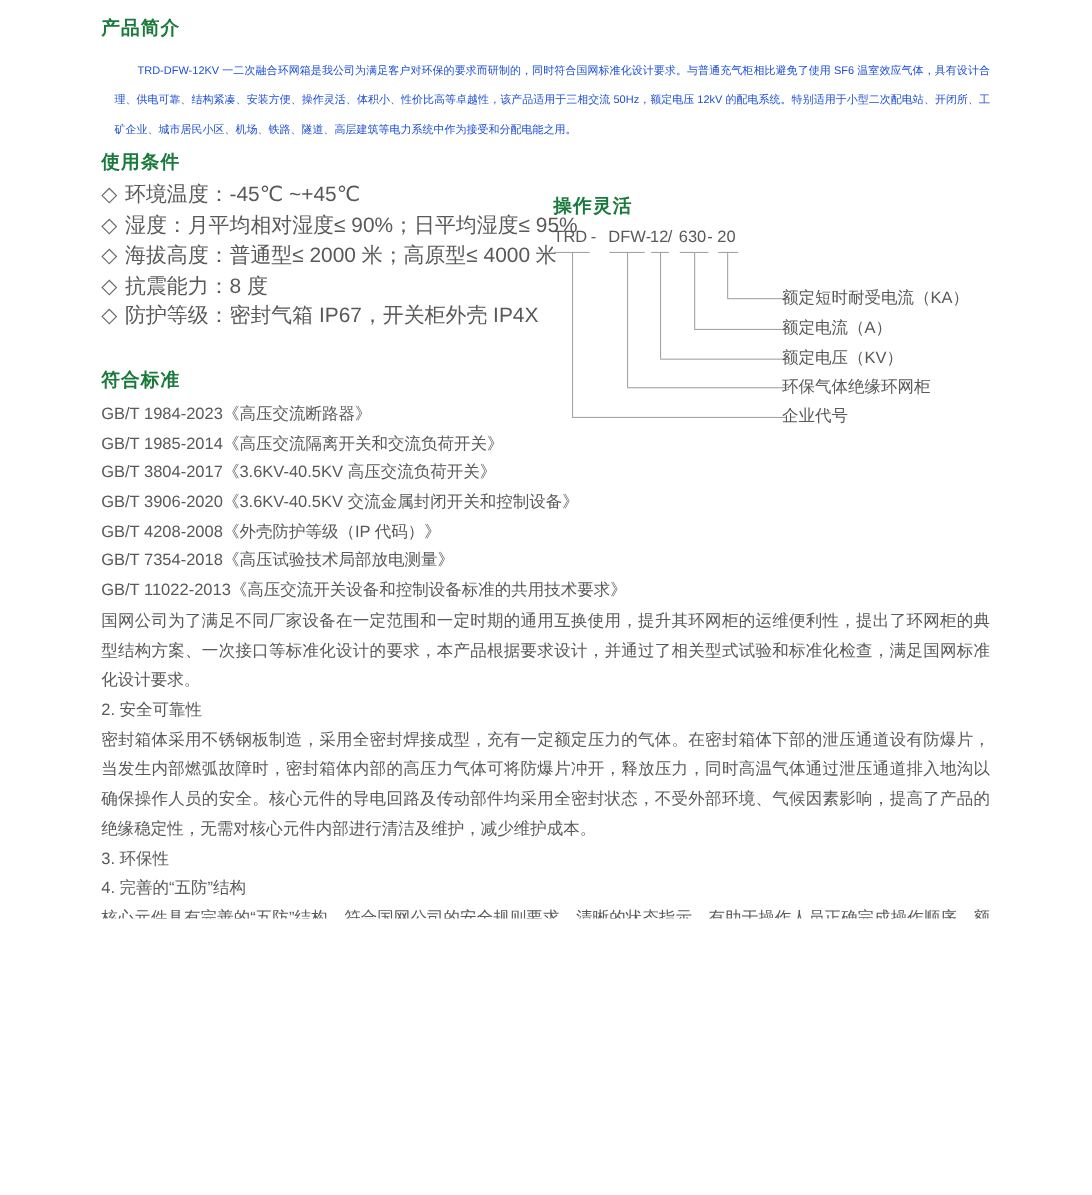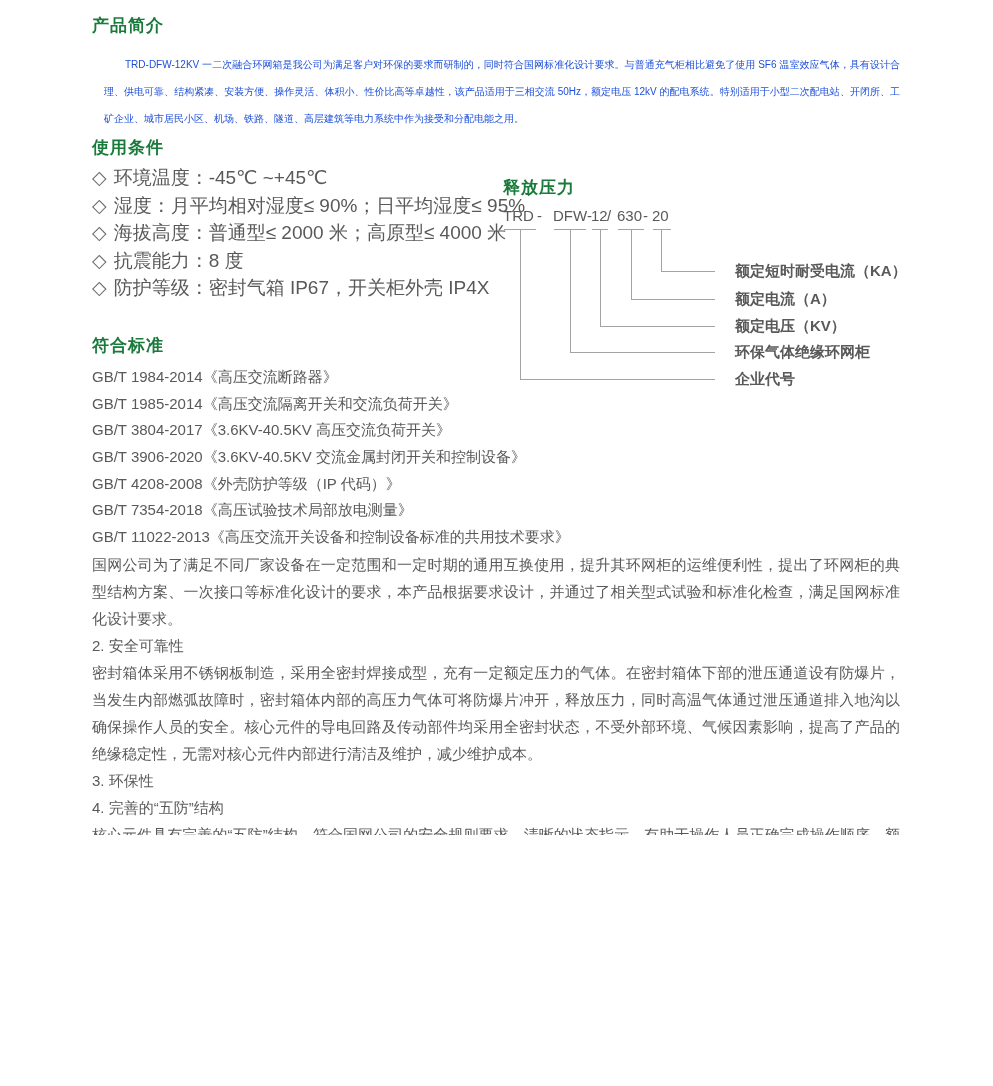--- a/index.html
+++ b/index.html
@@ -19,21 +19,21 @@
   .features{margin-top:0;}
   .features p{margin:0;font-size:15px;line-height:27px;color:#595959;}
   .feat-body{text-align:justify;}
   
   .model-block{position:absolute;left:411px;top:162px;width:420px;}
   .diagram{position:relative;margin-top:6px;height:190px;font-size:15px;color:#595959;}
   .seg{position:absolute;top:0;height:20px;line-height:20px;text-align:left;}
   .u{position:absolute;top:23px;height:1px;background:#a3a3a3;}
   .vl{position:absolute;width:1px;background:#a3a3a3;}
   .hl{position:absolute;height:1px;background:#a3a3a3;}
-  .lbl{position:absolute;left:232px;height:22px;line-height:22px;white-space:nowrap;font-weight:bold;}
+  .lbl{position:absolute;left:208px;height:22px;line-height:22px;white-space:nowrap;}
 </style>
 </head>
 <body>
 
 <div class="page">
   <div class="main">
 
     <h2 class="sec-heading">产品简介</h2>
     <p class="intro">TRD-DFW-12KV 一二次融合环网箱是我公司为满足客户对环保的要求而研制的，同时符合国网标准化设计要求。与普通充气柜相比避免了使用 SF6 温室效应气体，具有设计合理、供电可靠、结构紧凑、安装方便、操作灵活、体积小、性价比高等卓越性，该产品适用于三相交流 50Hz，额定电压 12kV 的配电系统。特别适用于小型二次配电站、开闭所、工矿企业、城市居民小区、机场、铁路、隧道、高层建筑等电力系统中作为接受和分配电能之用。</p>
 
@@ -41,42 +41,42 @@
     <ul class="cond-list">
       <li class="cond-item"><span class="diamond">◇</span><span>环境温度：-45℃ ~+45℃</span></li>
       <li class="cond-item"><span class="diamond">◇</span><span>湿度：月平均相对湿度≤ 90%；日平均湿度≤ 95%</span></li>
       <li class="cond-item"><span class="diamond">◇</span><span>海拔高度：普通型≤ 2000 米；高原型≤ 4000 米</span></li>
       <li class="cond-item"><span class="diamond">◇</span><span>抗震能力：8 度</span></li>
       <li class="cond-item"><span class="diamond">◇</span><span>防护等级：密封气箱 IP67，开关柜外壳 IP4X</span></li>
     </ul>
 
     <h2 class="sec-heading std-h">符合标准</h2>
     <ul class="std-list">
-      <li>GB/T 1984-2014《高压交流断路器》</li>
+      <li>GB/T 1984-2023《高压交流断路器》</li>
       <li>GB/T 1985-2014《高压交流隔离开关和交流负荷开关》</li>
       <li>GB/T 3804-2017《3.6KV-40.5KV 高压交流负荷开关》</li>
       <li>GB/T 3906-2020《3.6KV-40.5KV 交流金属封闭开关和控制设备》</li>
       <li>GB/T 4208-2008《外壳防护等级（IP 代码）》</li>
       <li>GB/T 7354-2018《高压试验技术局部放电测量》</li>
       <li>GB/T 11022-2013《高压交流开关设备和控制设备标准的共用技术要求》</li>
     </ul>
 
     <div class="features">
       <p class="feat-body">国网公司为了满足不同厂家设备在一定范围和一定时期的通用互换使用，提升其环网柜的运维便利性，提出了环网柜的典型结构方案、一次接口等标准化设计的要求，本产品根据要求设计，并通过了相关型式试验和标准化检查，满足国网标准化设计要求。</p>
       <p class="feat-title">2. 安全可靠性</p>
       <p class="feat-body">密封箱体采用不锈钢板制造，采用全密封焊接成型，充有一定额定压力的气体。在密封箱体下部的泄压通道设有防爆片，当发生内部燃弧故障时，密封箱体内部的高压力气体可将防爆片冲开，释放压力，同时高温气体通过泄压通道排入地沟以确保操作人员的安全。核心元件的导电回路及传动部件均采用全密封状态，不受外部环境、气候因素影响，提高了产品的绝缘稳定性，无需对核心元件内部进行清洁及维护，减少维护成本。</p>
       <p class="feat-title">3. 环保性</p>
       <p class="feat-title">4. 完善的“五防”结构</p>
       <p class="feat-body">核心元件具有完善的“五防”结构，符合国网公司的安全规则要求，清晰的状态指示，有助于操作人员正确完成操作顺序，额定短时耐受电流、简单易懂，避免发生操作错误。</p>
       <p class="feat-title">5. 智能化</p>
       <p class="feat-body">核心元件预留后智能化接口和传感器安装位置，配置智能化设备后可以满足智能配网功能要求。</p>
     </div>
 
     <div class="model-block">
-      <h2 class="sec-heading">释放压力</h2>
+      <h2 class="sec-heading">操作灵活</h2>
       <div class="diagram">
 
         <span class="seg" style="left:0;width:34px">TRD</span>
         <span class="seg" style="left:34px;width:16px">-</span>
         <span class="seg" style="left:50px;width:34px">DFW</span>
         <span class="seg" style="left:84px;width:10px">-</span>
         <span class="seg" style="left:88px;width:18px">12</span>
         <span class="seg" style="left:104px;width:10px">/</span>
         <span class="seg" style="left:114px;width:28px">630</span>
         <span class="seg" style="left:140px;width:10px">-</span>

